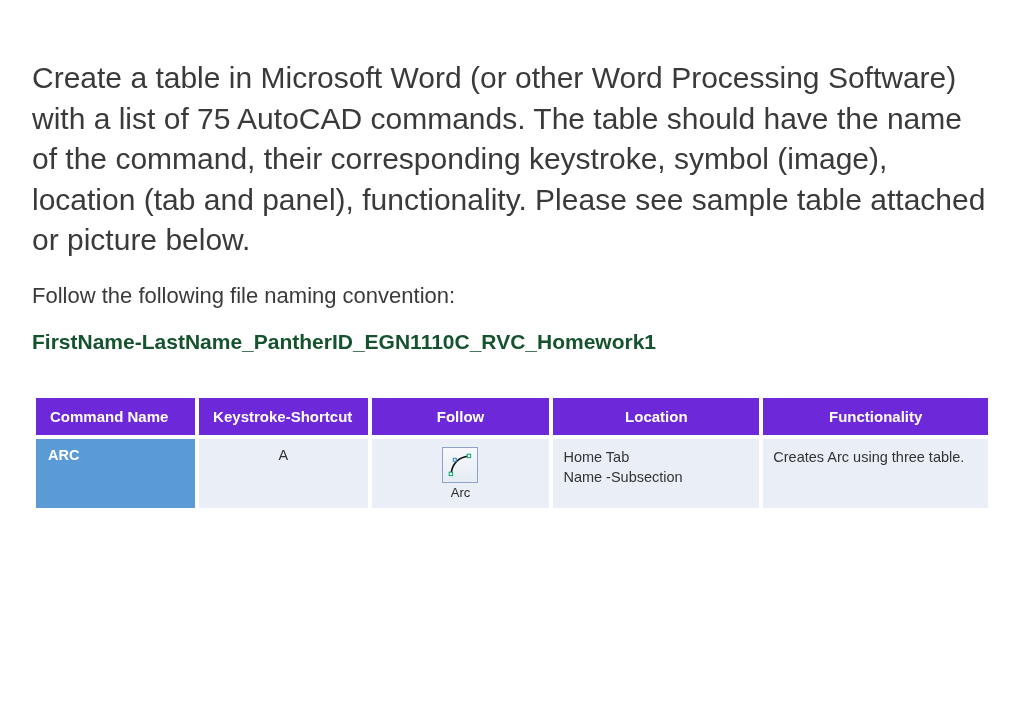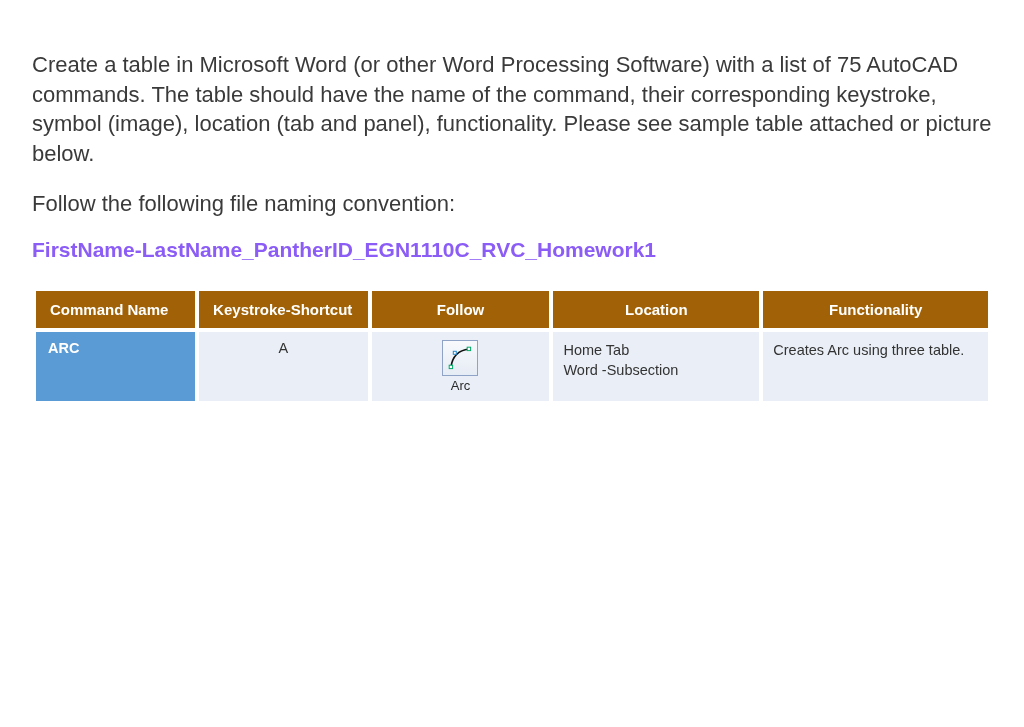--- a/index.html
+++ b/index.html
@@ -5,46 +5,46 @@
   * { box-sizing: border-box; }
   body {
     margin: 0;
     padding: 28px 32px;
     font-family: "Segoe UI", "Lucida Sans", "Lucida Grande", Arial, sans-serif;
     background: #ffffff;
     color: #333333;
     width: 1024px;
   }
   .instructions {
-    font-size: 22px;
+    font-size: 30px;
     line-height: 1.35;
     color: #3a3a3a;
     margin-bottom: 6px;
     font-weight: 400;
   }
   .subhead {
     font-size: 22px;
     color: #3a3a3a;
     margin-bottom: 16px;
     font-weight: 400;
   }
   .filename {
     font-size: 21px;
-    color: #8b5cf6;
+    color: #14532d;
     font-weight: 600;
-    margin-bottom: 25px;
+    margin-bottom: 40px;
   }
   table.cmd {
     width: 100%;
     border-collapse: separate;
     border-spacing: 4px 4px;
     table-layout: fixed;
   }
   table.cmd th {
-    background: #a16207;
+    background: #6d28d9;
     color: #ffffff;
     font-size: 15px;
     font-weight: 700;
     padding: 10px 8px;
     text-align: center;
   }
   table.cmd th.left { text-align: left; padding-left: 14px; }
   table.cmd td {
     font-size: 14.5px;
     padding: 8px 10px;
@@ -121,21 +121,21 @@
               <rect x="2.2" y="20.2" width="3.4" height="3.4" fill="#fff" stroke="#0a6" stroke-width="1"></rect>
               <rect x="20.2" y="2.2" width="3.4" height="3.4" fill="#fff" stroke="#0a6" stroke-width="1"></rect>
               <rect x="6.3" y="6.3" width="3" height="3" fill="#fff" stroke="#28c" stroke-width="1"></rect>
             </svg>
           </span>
           <span class="iconlabel">Arc</span>
         </span>
       </td>
       <td class="data loc">
         <span>Home Tab</span><br>
-        <span>Word -Subsection</span>
+        <span>Name -Subsection</span>
       </td>
       <td class="data func">Creates Arc using three table.</td>
     </tr>
 
 
 
   </tbody>
 </table>
 
 </body></html>

